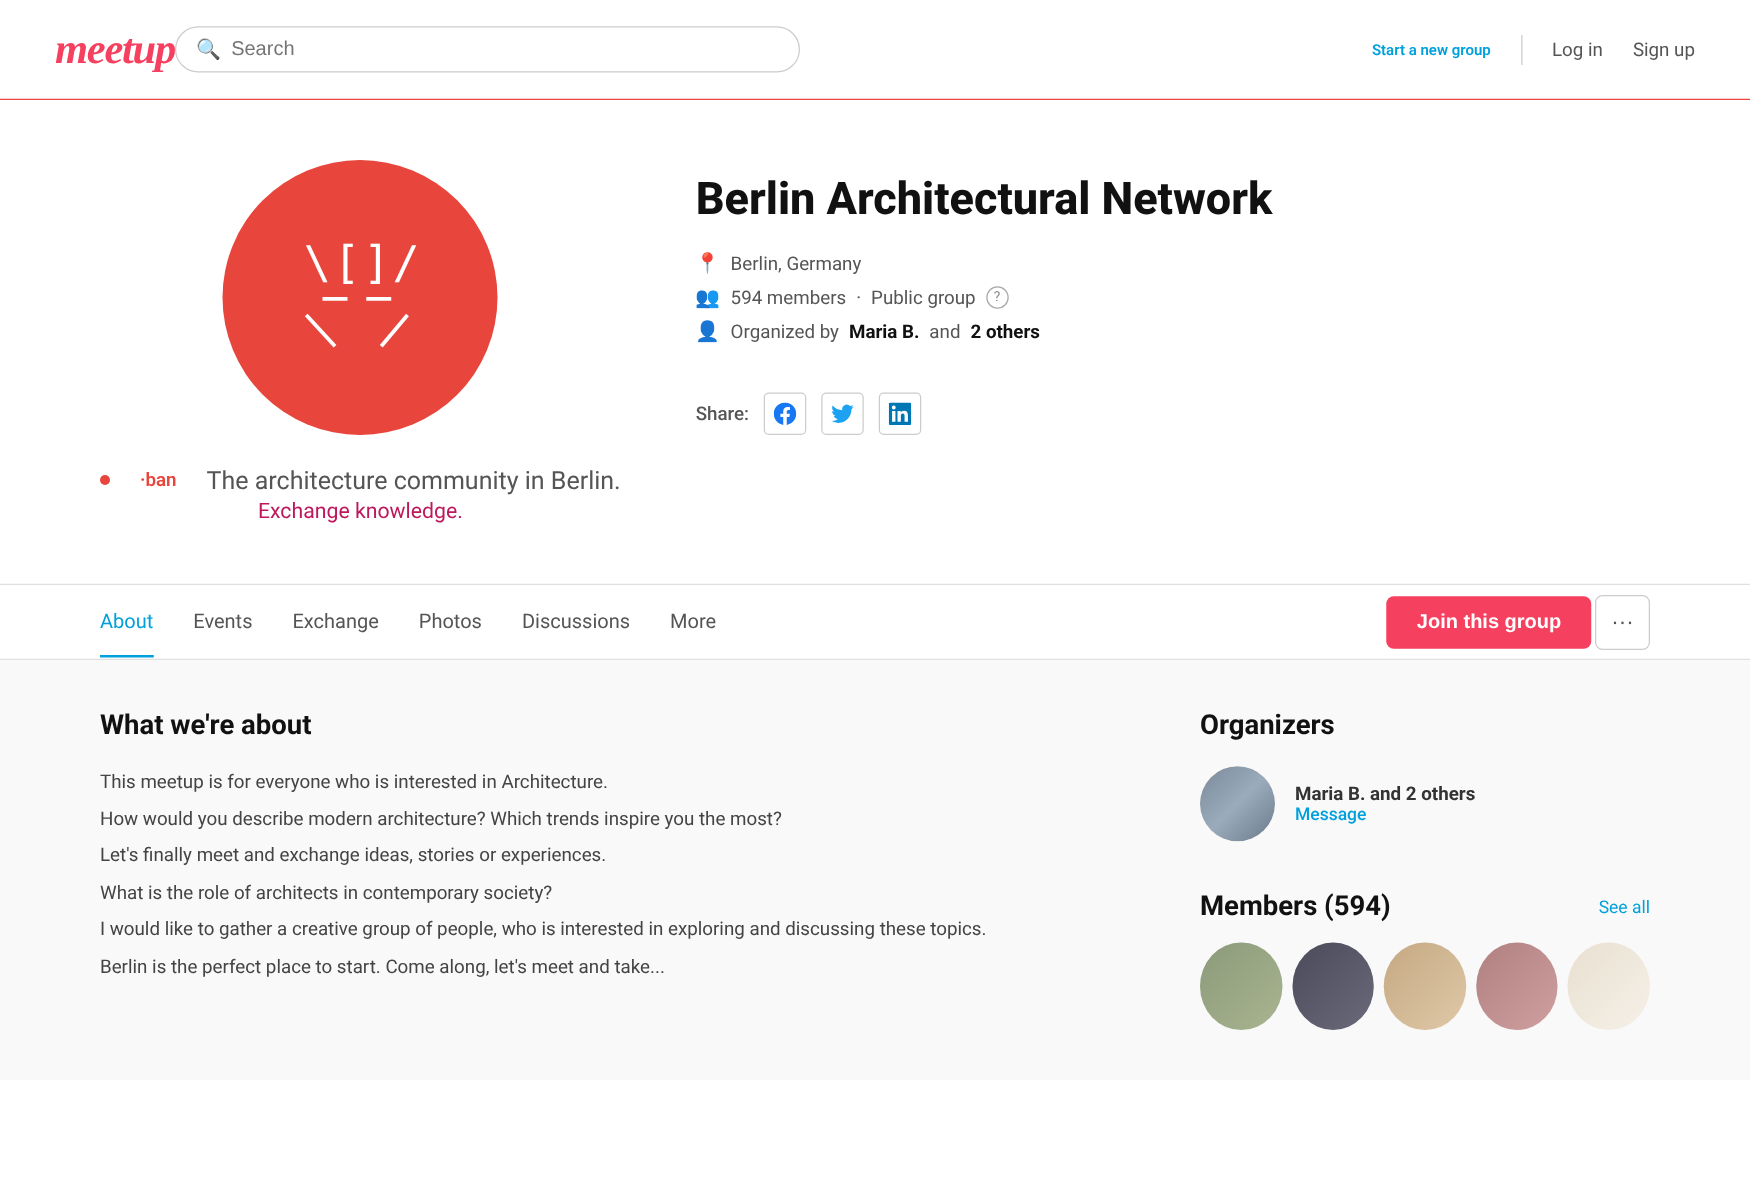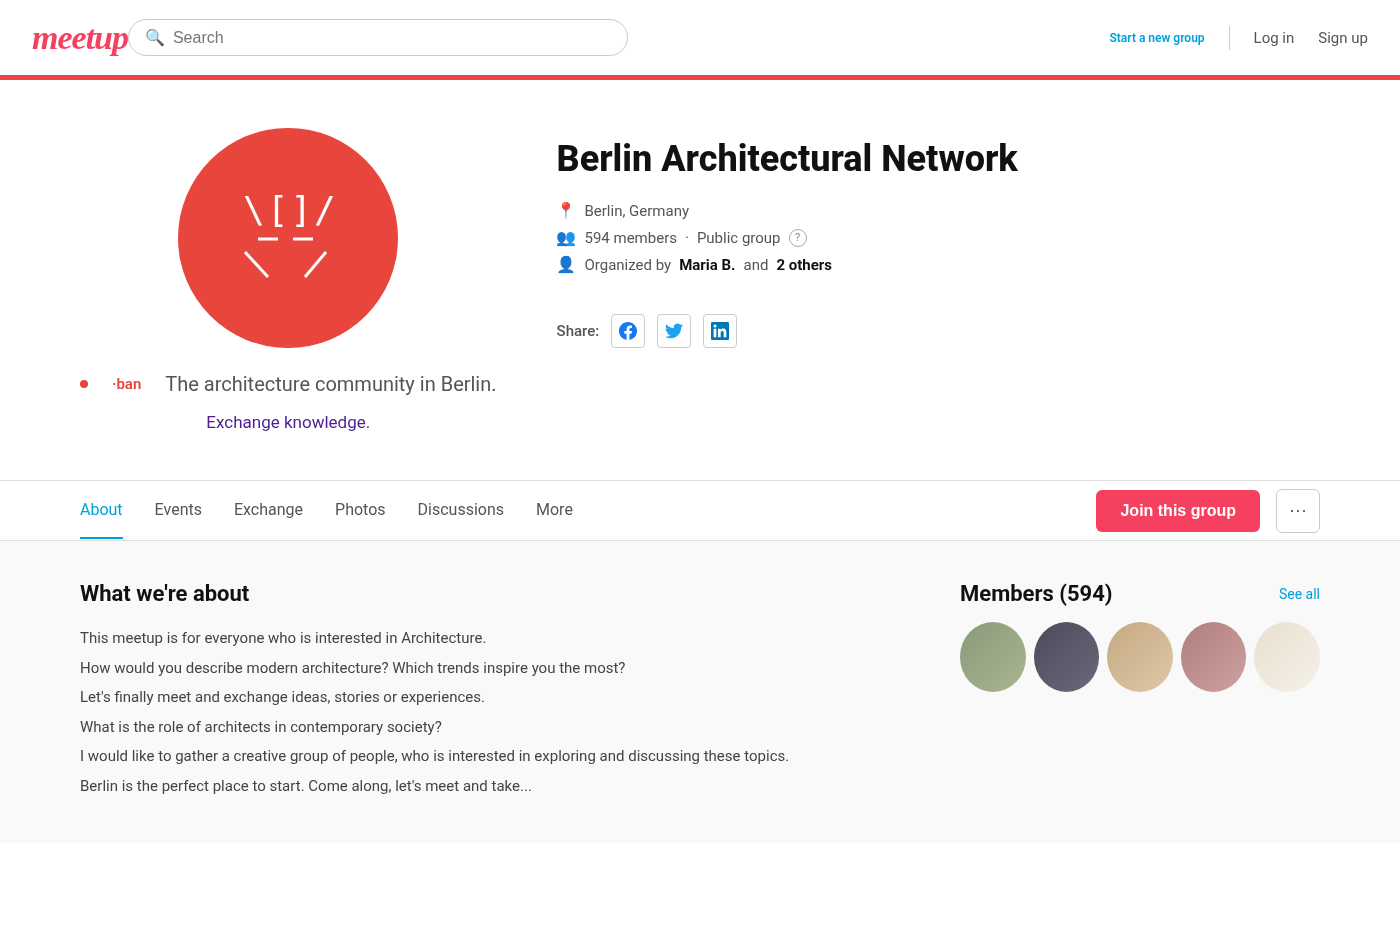--- a/index.html
+++ b/index.html
@@ -2,23 +2,23 @@
 <html><head>
   <meta charset="utf-8">
   <style>
     * { box-sizing: border-box; margin: 0; padding: 0; }
     body { font-family: -apple-system, BlinkMacSystemFont, 'Segoe UI', Roboto, sans-serif; background: #fff; color: #333; }
 
     
     .header {
       display: flex;
       align-items: center;
-      padding: 0 32px;
+      padding: 0 44px;
       height: 80px;
-      border-bottom: 5px solid #ef4444;
+      border-bottom: 1px solid #ef4444;
       background: #fff;
     }
     .search-bar {
       display: flex;
       align-items: center;
       border: 1px solid #ccc;
       border-radius: 24px;
       padding: 8px 16px;
       width: 500px;
       background: #fff;
@@ -90,21 +90,21 @@
     }
     .ban-logo {
       display: flex;
       align-items: center;
       gap: 24px;
       margin-top: 4px;
     }
     .ban-dot { width: 8px; height: 8px; border-radius: 50%; background: #e8453c; }
     .ban-text { font-size: 15px; color: #e8453c; font-weight: 600; }
     .ban-tagline { font-size: 20px; color: #555; font-weight: 400; }
-    .ban-sub { font-size: 17px; color: #4c1d95; margin-top: 16px; }
+    .ban-sub { font-size: 17px; color: #be185d; margin-top: 3px; }
     .hero-right {
       flex: 1;
       padding-top: 10px;
     }
     .group-title {
       font-size: 36px;
       font-weight: 800;
       color: #111;
       margin-bottom: 20px;
       line-height: 1.2;
@@ -180,21 +180,21 @@
       padding: 18px 0;
       border-bottom: 2px solid transparent;
     }
     .tab.active {
       color: #00a0dc;
       border-bottom: 2px solid #00a0dc;
     }
     .tab-actions {
       display: flex;
       align-items: center;
-      gap: 16px;
+      gap: 3px;
       padding-left: 13px;
     }
     .join-btn {
       background: #f64060;
       color: #fff;
       border: none;
       border-radius: 6px;
       padding: 12px 24px;
       font-size: 16px;
       font-weight: 600;
@@ -415,20 +415,36 @@
       <p>How would you describe modern architecture? Which trends inspire you the most?</p>
       <p>Let's finally meet and exchange ideas, stories or experiences.</p>
       <p>What is the role of architects in contemporary society?</p>
       <p>I would like to gather a creative group of people, who is interested in exploring and discussing these topics.</p>
       <p>Berlin is the perfect place to start. Come along, let's meet and take...</p>
     </div>
   </div>
 
   <div class="content-right">
 
+    <div class="organizers-section">
+      <h2 class="section-title">Organizers</h2>
+      <div class="organizer-card">
+        <div class="avatar">
+          <div style="width:100%;height:100%;background: linear-gradient(135deg, #7a8a9a 0%, #9aabbc 50%, #6a7a8a 100%); border-radius:50%;"></div>
+        </div>
+        <div class="organizer-info">
+          <div class="organizer-name">
+            <span>Maria B.</span>
+            <span> and </span>
+            <span style="font-weight:700;">2 others</span>
+          </div>
+          <div class="message-link">Message</div>
+        </div>
+      </div>
+    </div>
 
     <div class="members-section">
       <div class="members-header">
         <h2 class="section-title" style="margin-bottom:0">Members (594)</h2>
         <span class="see-all">See all</span>
       </div>
       <div class="member-avatars">
         <div class="member-avatar" style="background: linear-gradient(135deg, #8a9a7a 0%, #aab590 100%);"></div>
         <div class="member-avatar" style="background: linear-gradient(135deg, #4a4a5a 0%, #6a6a7a 100%);"></div>
         <div class="member-avatar" style="background: linear-gradient(135deg, #c4a882 0%, #e0c9a8 100%);"></div>

